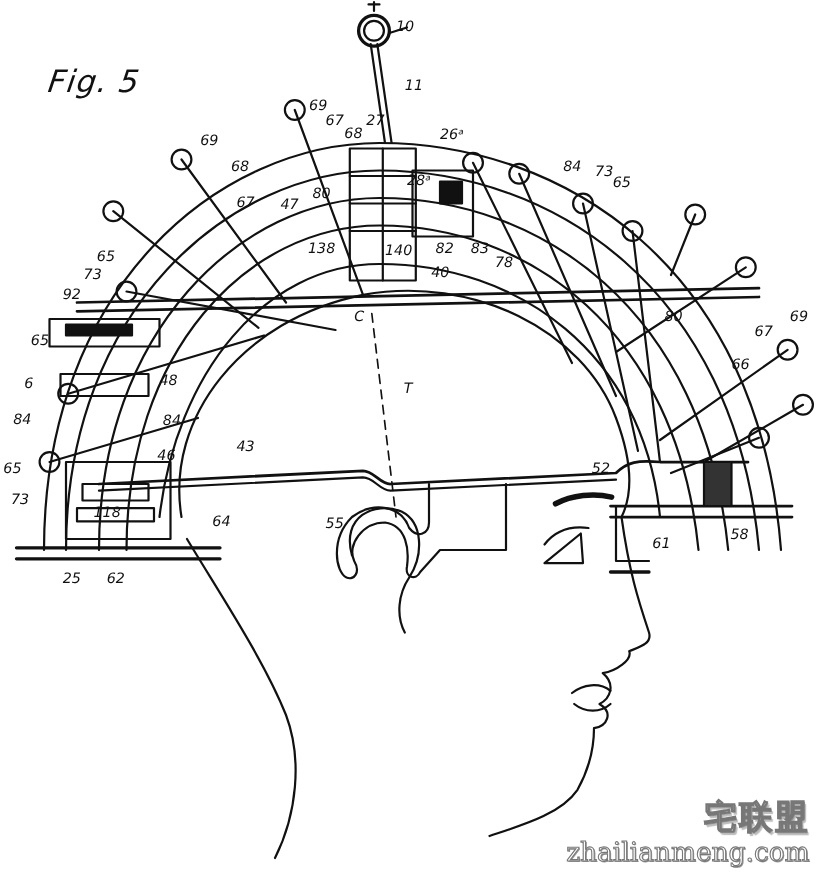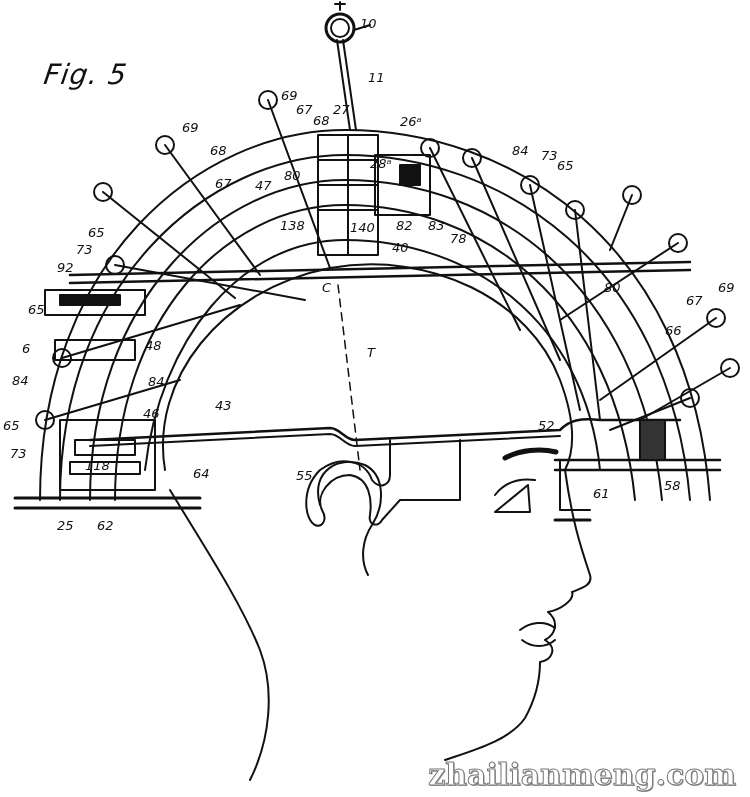--- a/index.html
+++ b/index.html
@@ -2,21 +2,21 @@
 <html><head>
 <meta charset="utf-8">
 <style>
   html, body { margin: 0; padding: 0; background: #ffffff; }
   body { width: 750px; height: 797px; position: relative; overflow: hidden; font-family: "DejaVu Serif", serif; }
   #canvas { position: absolute; left: 0; top: 0; width: 688px; height: 797px; }
   svg text { font-family: "DejaVu Sans", sans-serif; font-style: italic; fill: #111; }
   .fig-title { position: absolute; left: 44px; top: 58px; font-family: "DejaVu Sans", sans-serif; font-style: italic; font-size: 28px; color: #111; transform: skewX(-8deg); letter-spacing: 1px; }
   .watermark { position: absolute; right: 14px; bottom: 8px; text-align: right; }
   .wm-cn { font-family: "DejaVu Serif", serif; font-size: 30px; font-weight: bold; color: #fff; -webkit-text-stroke: 1px #777; text-shadow: 1px 1px 0 #999, 2px 2px 1px #bbb; letter-spacing: 2px; line-height: 34px; }
-  .wm-url { font-family: "DejaVu Serif", serif; font-size: 30px; font-weight: bold; color: #fff; -webkit-text-stroke: 1px #777; text-shadow: 1px 1px 0 #999; line-height: 28px; }
+  .wm-url { font-family: "DejaVu Serif", serif; font-size: 24px; font-weight: normal; color: #fff; -webkit-text-stroke: 1px #777; text-shadow: 1px 1px 0 #999; line-height: 28px; }
 </style>
 </head>
 <body>
 
 <div id="canvas">
   <svg width="750" height="797" viewBox="0 0 750 797" xmlns="http://www.w3.org/2000/svg">
     <g fill="none" stroke="#111" stroke-width="2" stroke-linecap="round" stroke-linejoin="round">
 
       <path d="M165,470 C150,380 220,290 330,268 C430,250 530,300 560,380 C575,420 575,450 565,470 C572,520 580,545 590,575 C593,585 582,588 572,592 C575,600 560,610 548,612 C560,622 555,635 545,640 C558,648 552,660 540,662 C540,680 535,700 525,718 C510,740 475,750 445,760"></path>
       <path d="M170,490 C200,540 240,600 260,650 C275,690 270,740 250,780"></path>
@@ -152,14 +152,15 @@
       <text x="718" y="292">69</text>
       <text x="665" y="335">66</text>
       <text x="604" y="292">80</text>
     </g>
   </svg>
 </div>
 
 <div class="fig-title">Fig. 5</div>
 
 <div class="watermark">
+  <div class="wm-cn">宅联盟</div>
   <div class="wm-url">zhailianmeng.com</div>
 </div>
 
 </body></html>

